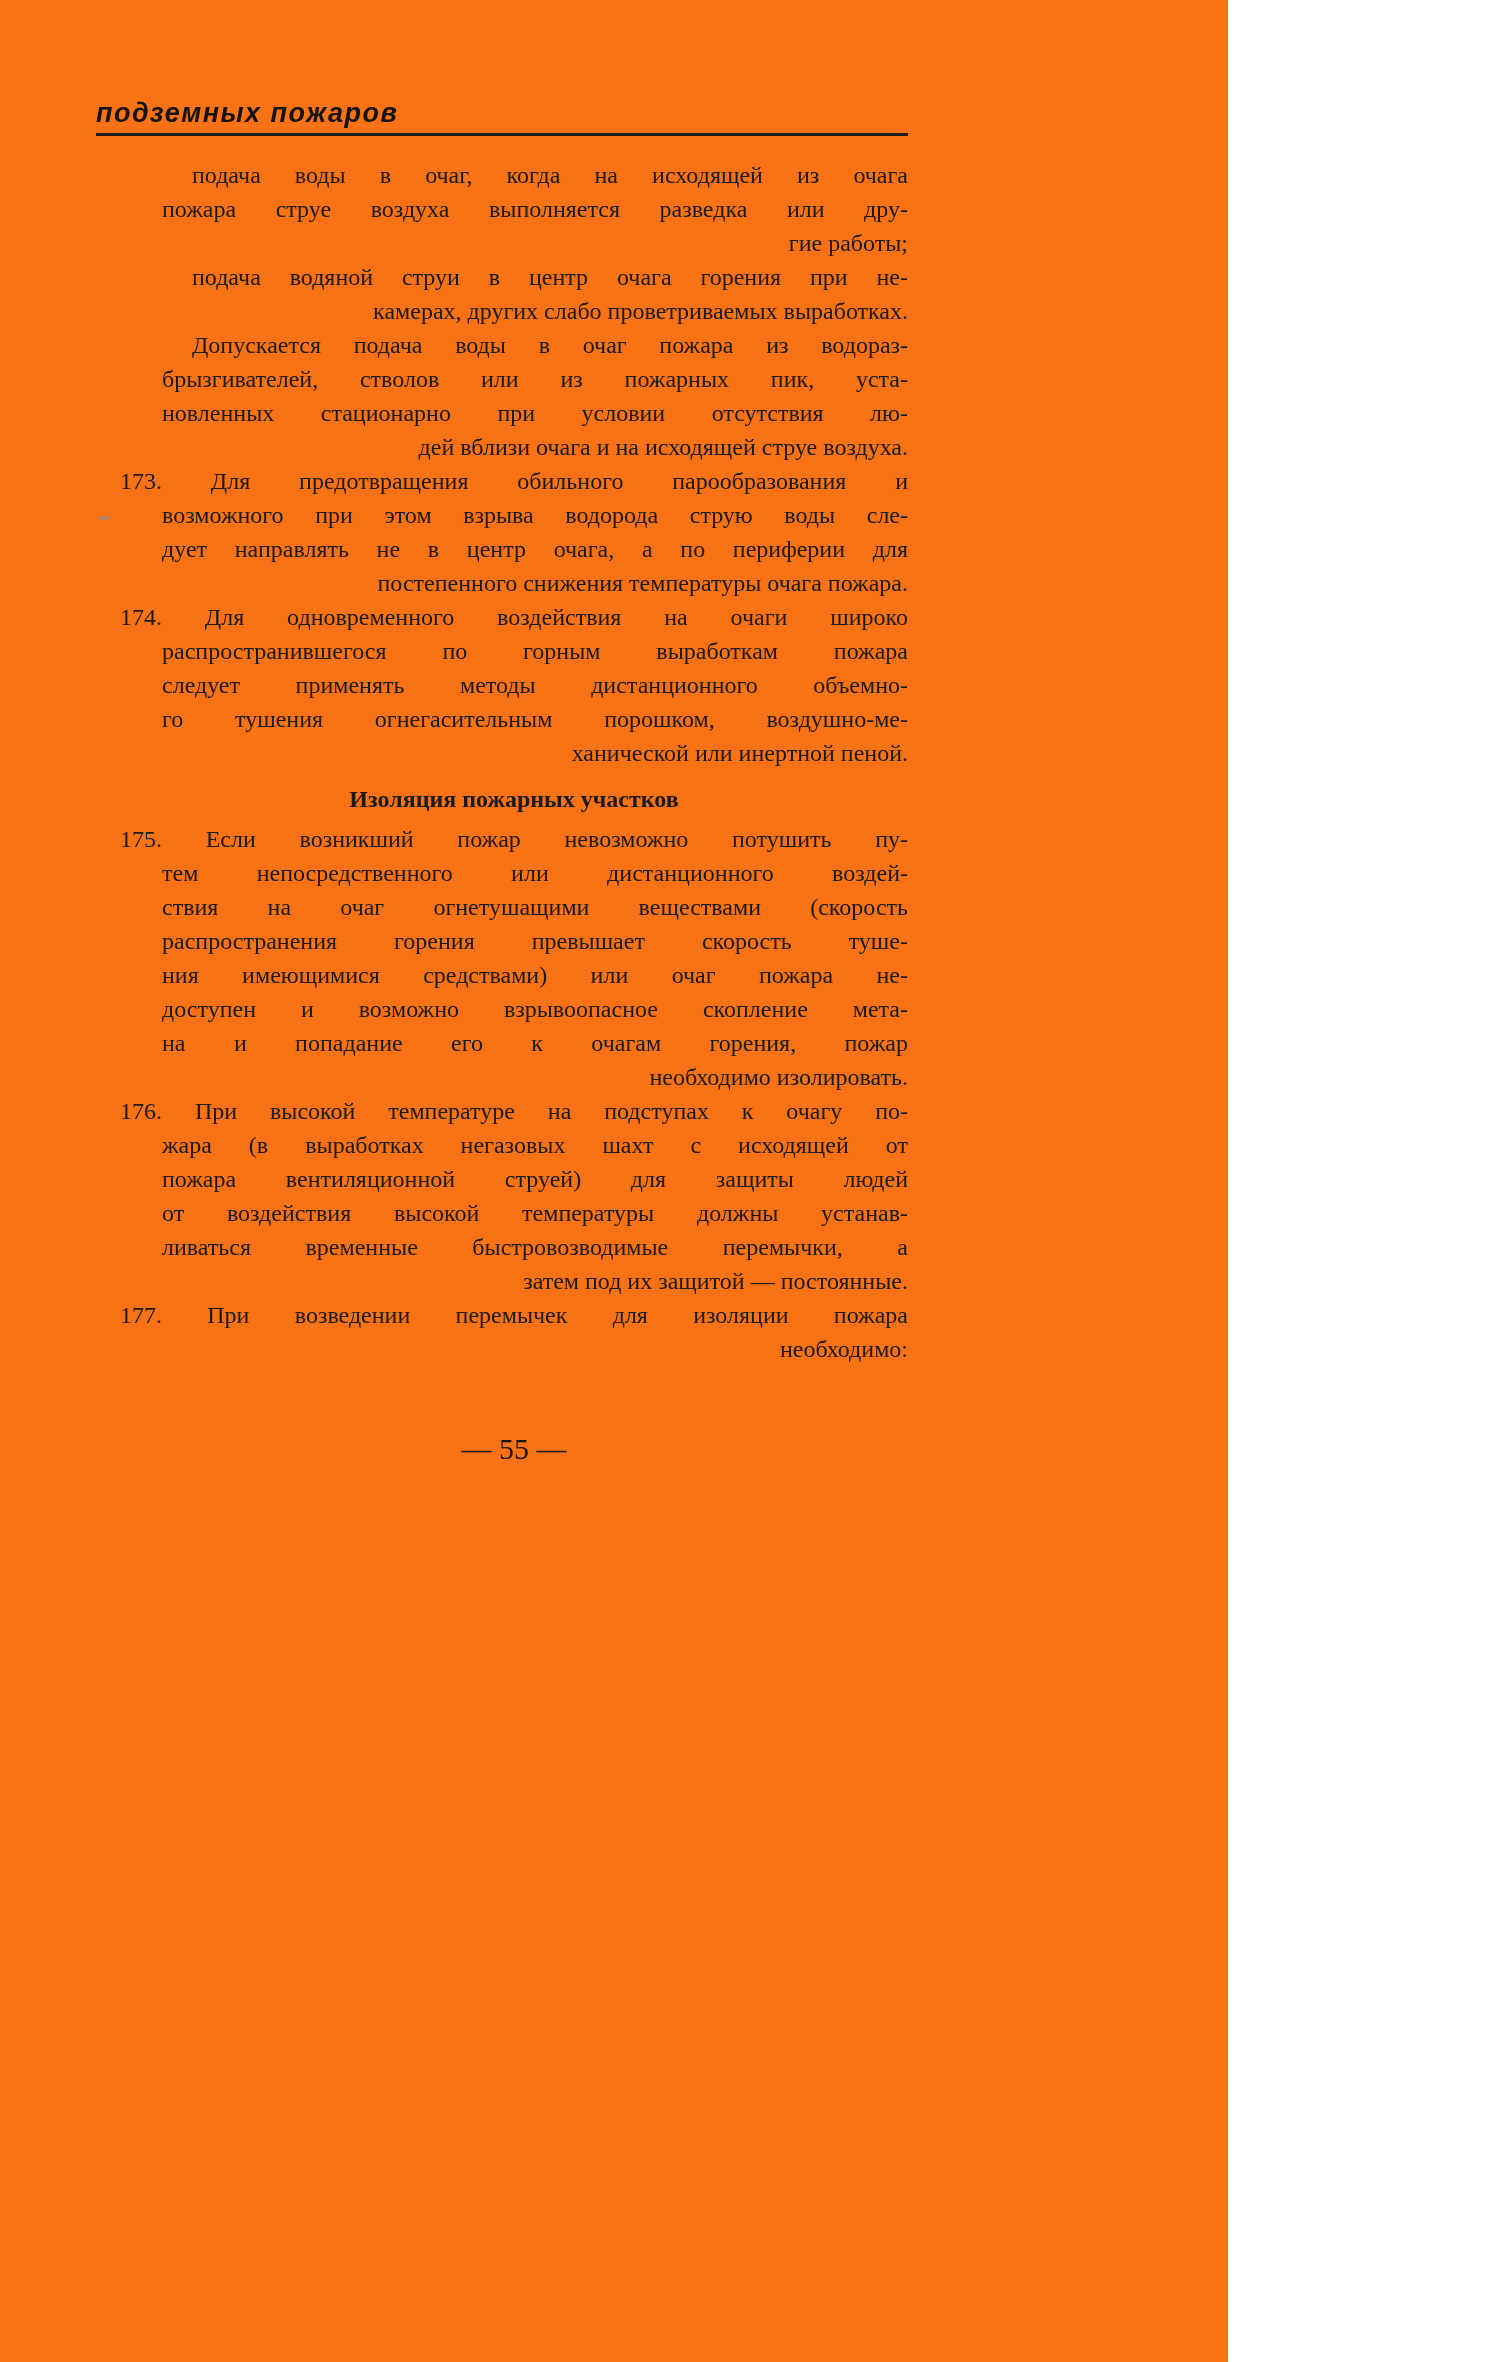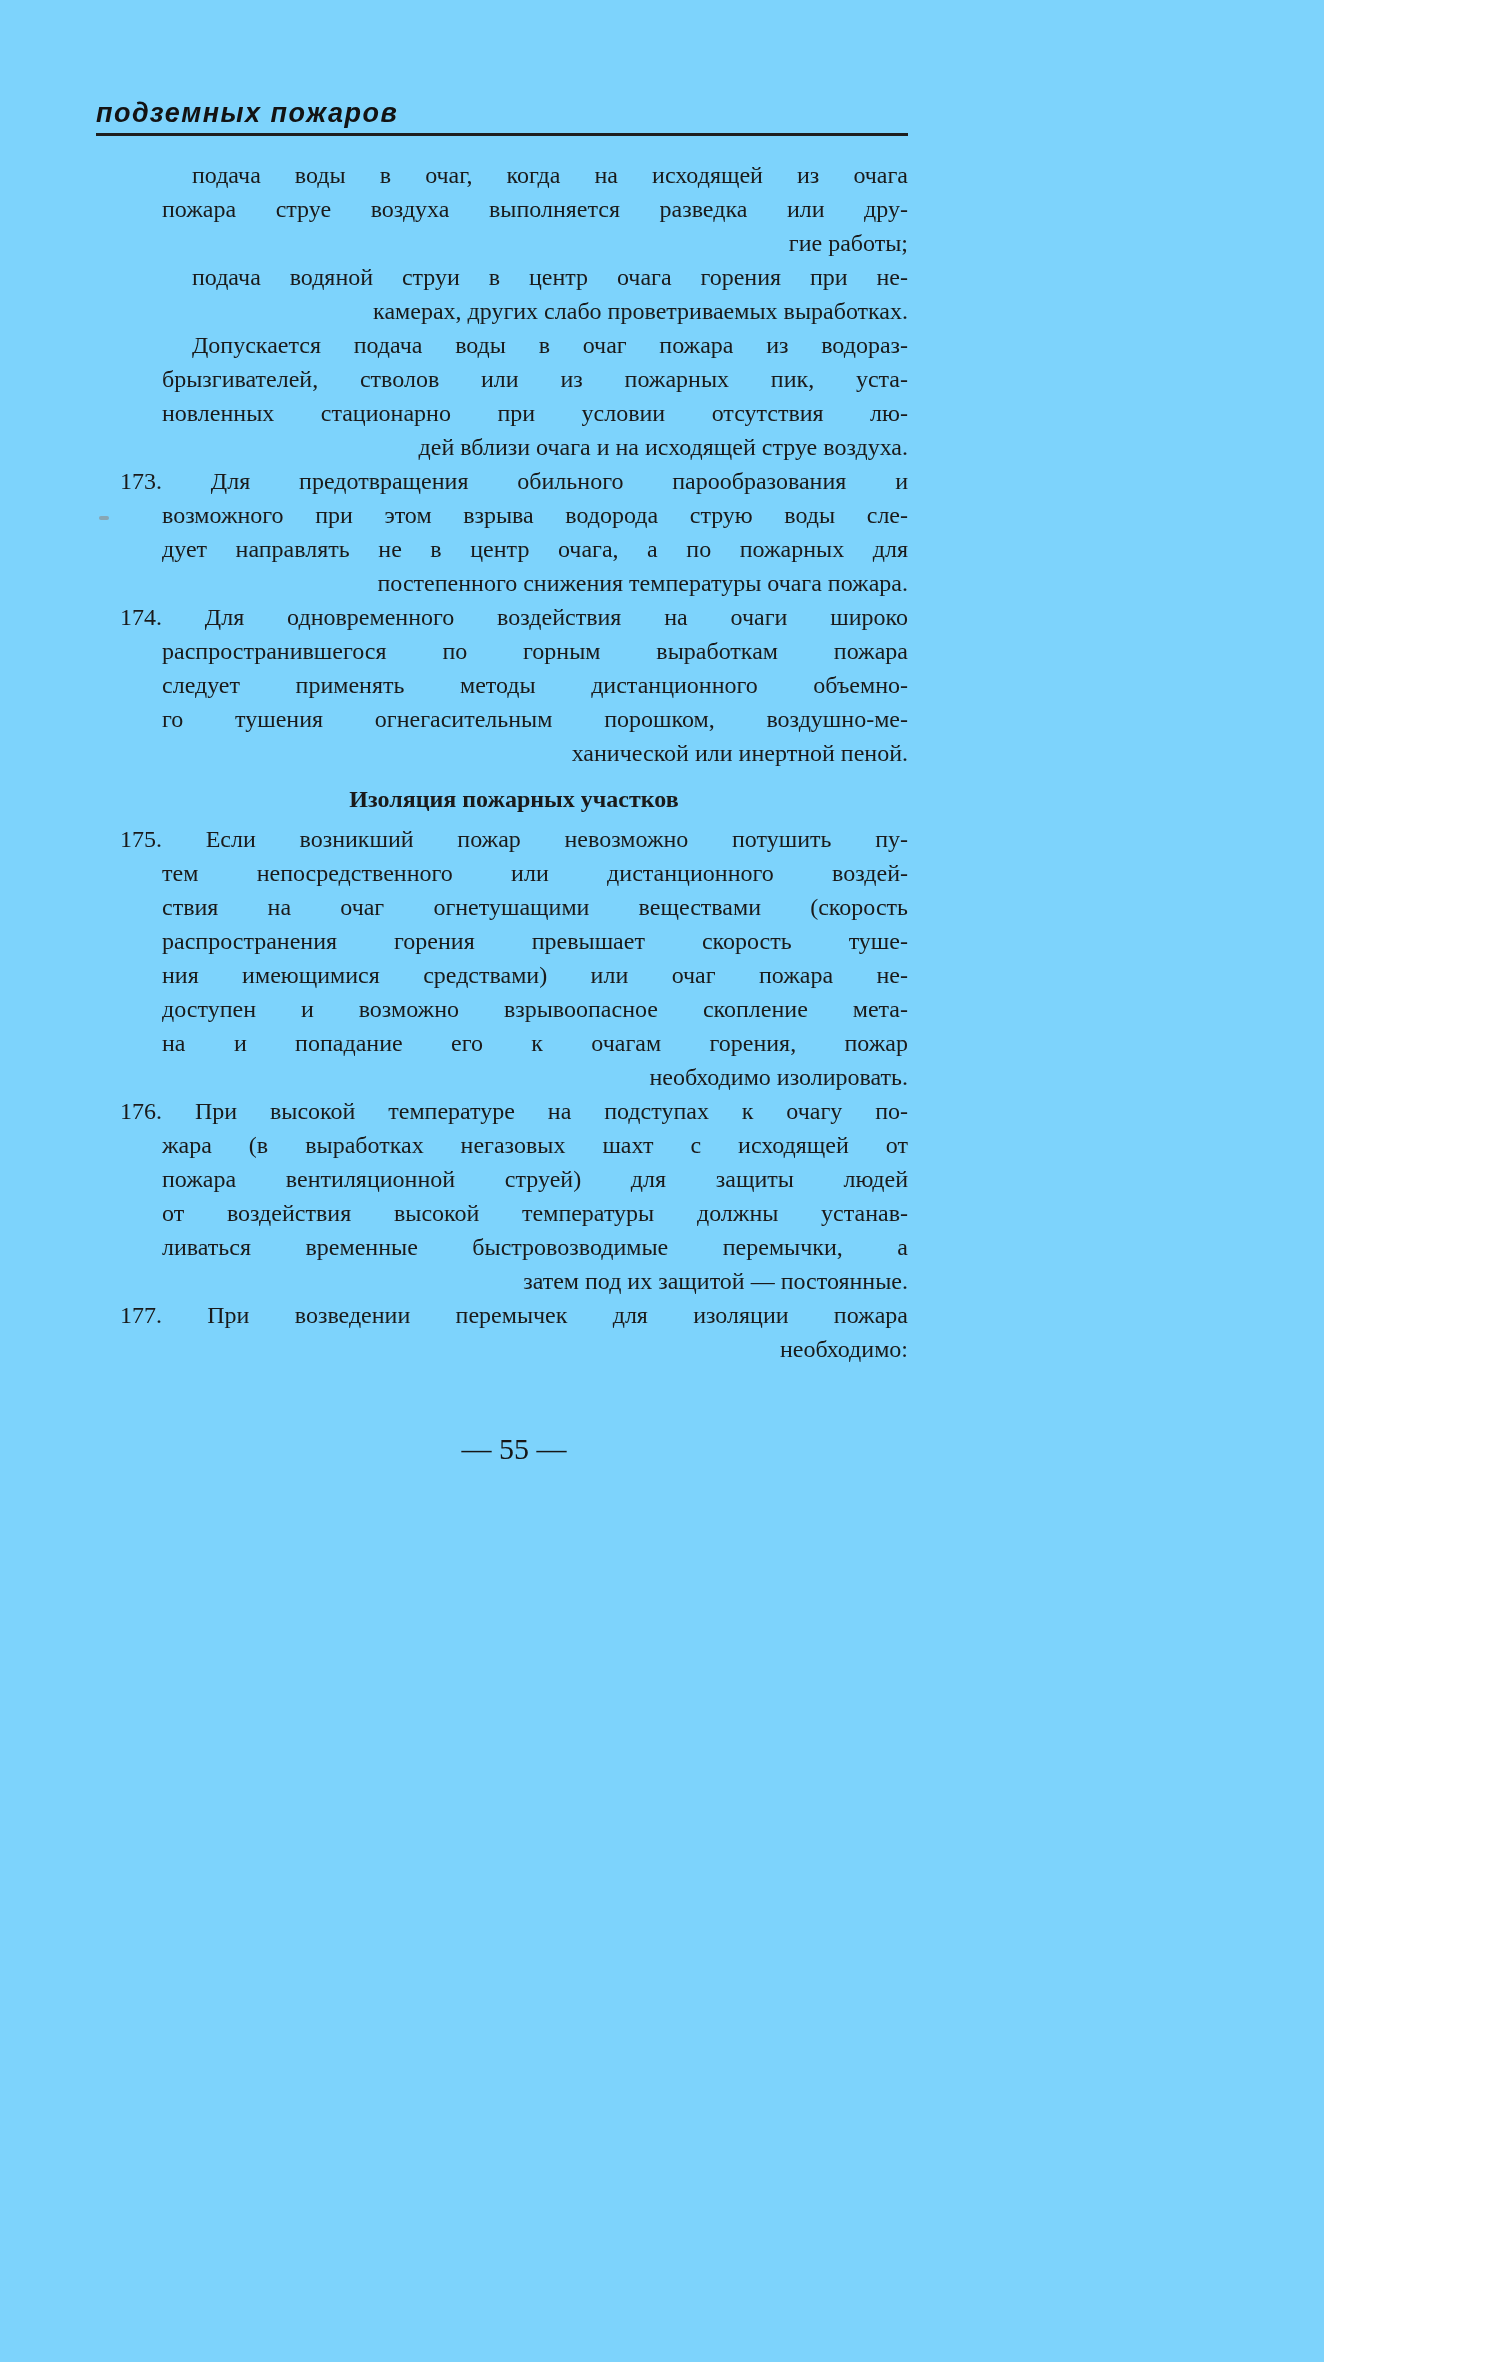--- a/index.html
+++ b/index.html
@@ -1,20 +1,20 @@
 <!DOCTYPE html>
 <html><head>
 <meta charset="utf-8">
 <style>
   html, body { margin: 0; padding: 0; background: #ffffff; }
   .page {
     position: relative;
-    width: 1324px;
+    width: 1228px;
     height: 2362px;
-    background: #7dd3fc;
+    background: #f97316;
     font-family: "Liberation Serif", serif;
     color: #1a1a1a;
     overflow: hidden;
   }
 
   
   .page-header {
     position: absolute;
     left: 96px;
     top: 98px;
@@ -116,21 +116,21 @@
       <div class="line">новленных стационарно при условии отсутствия лю-</div>
       <div class="line final">дей вблизи очага и на исходящей струе воздуха.</div>
     </div>
 
     <div class="item">
       <div class="line item-first">
         <span class="num">173.</span>
         <span>Для предотвращения обильного парообразования и</span>
       </div>
       <div class="line">возможного при этом взрыва водорода струю воды сле-</div>
-      <div class="line">дует направлять не в центр очага, а по пожарных для</div>
+      <div class="line">дует направлять не в центр очага, а по периферии для</div>
       <div class="line final">постепенного снижения температуры очага пожара.</div>
     </div>
 
     <div class="item">
       <div class="line item-first">
         <span class="num">174.</span>
         <span>Для одновременного воздействия на очаги широко</span>
       </div>
       <div class="line">распространившегося по горным выработкам пожара</div>
       <div class="line">следует применять методы дистанционного объемно-</div>

